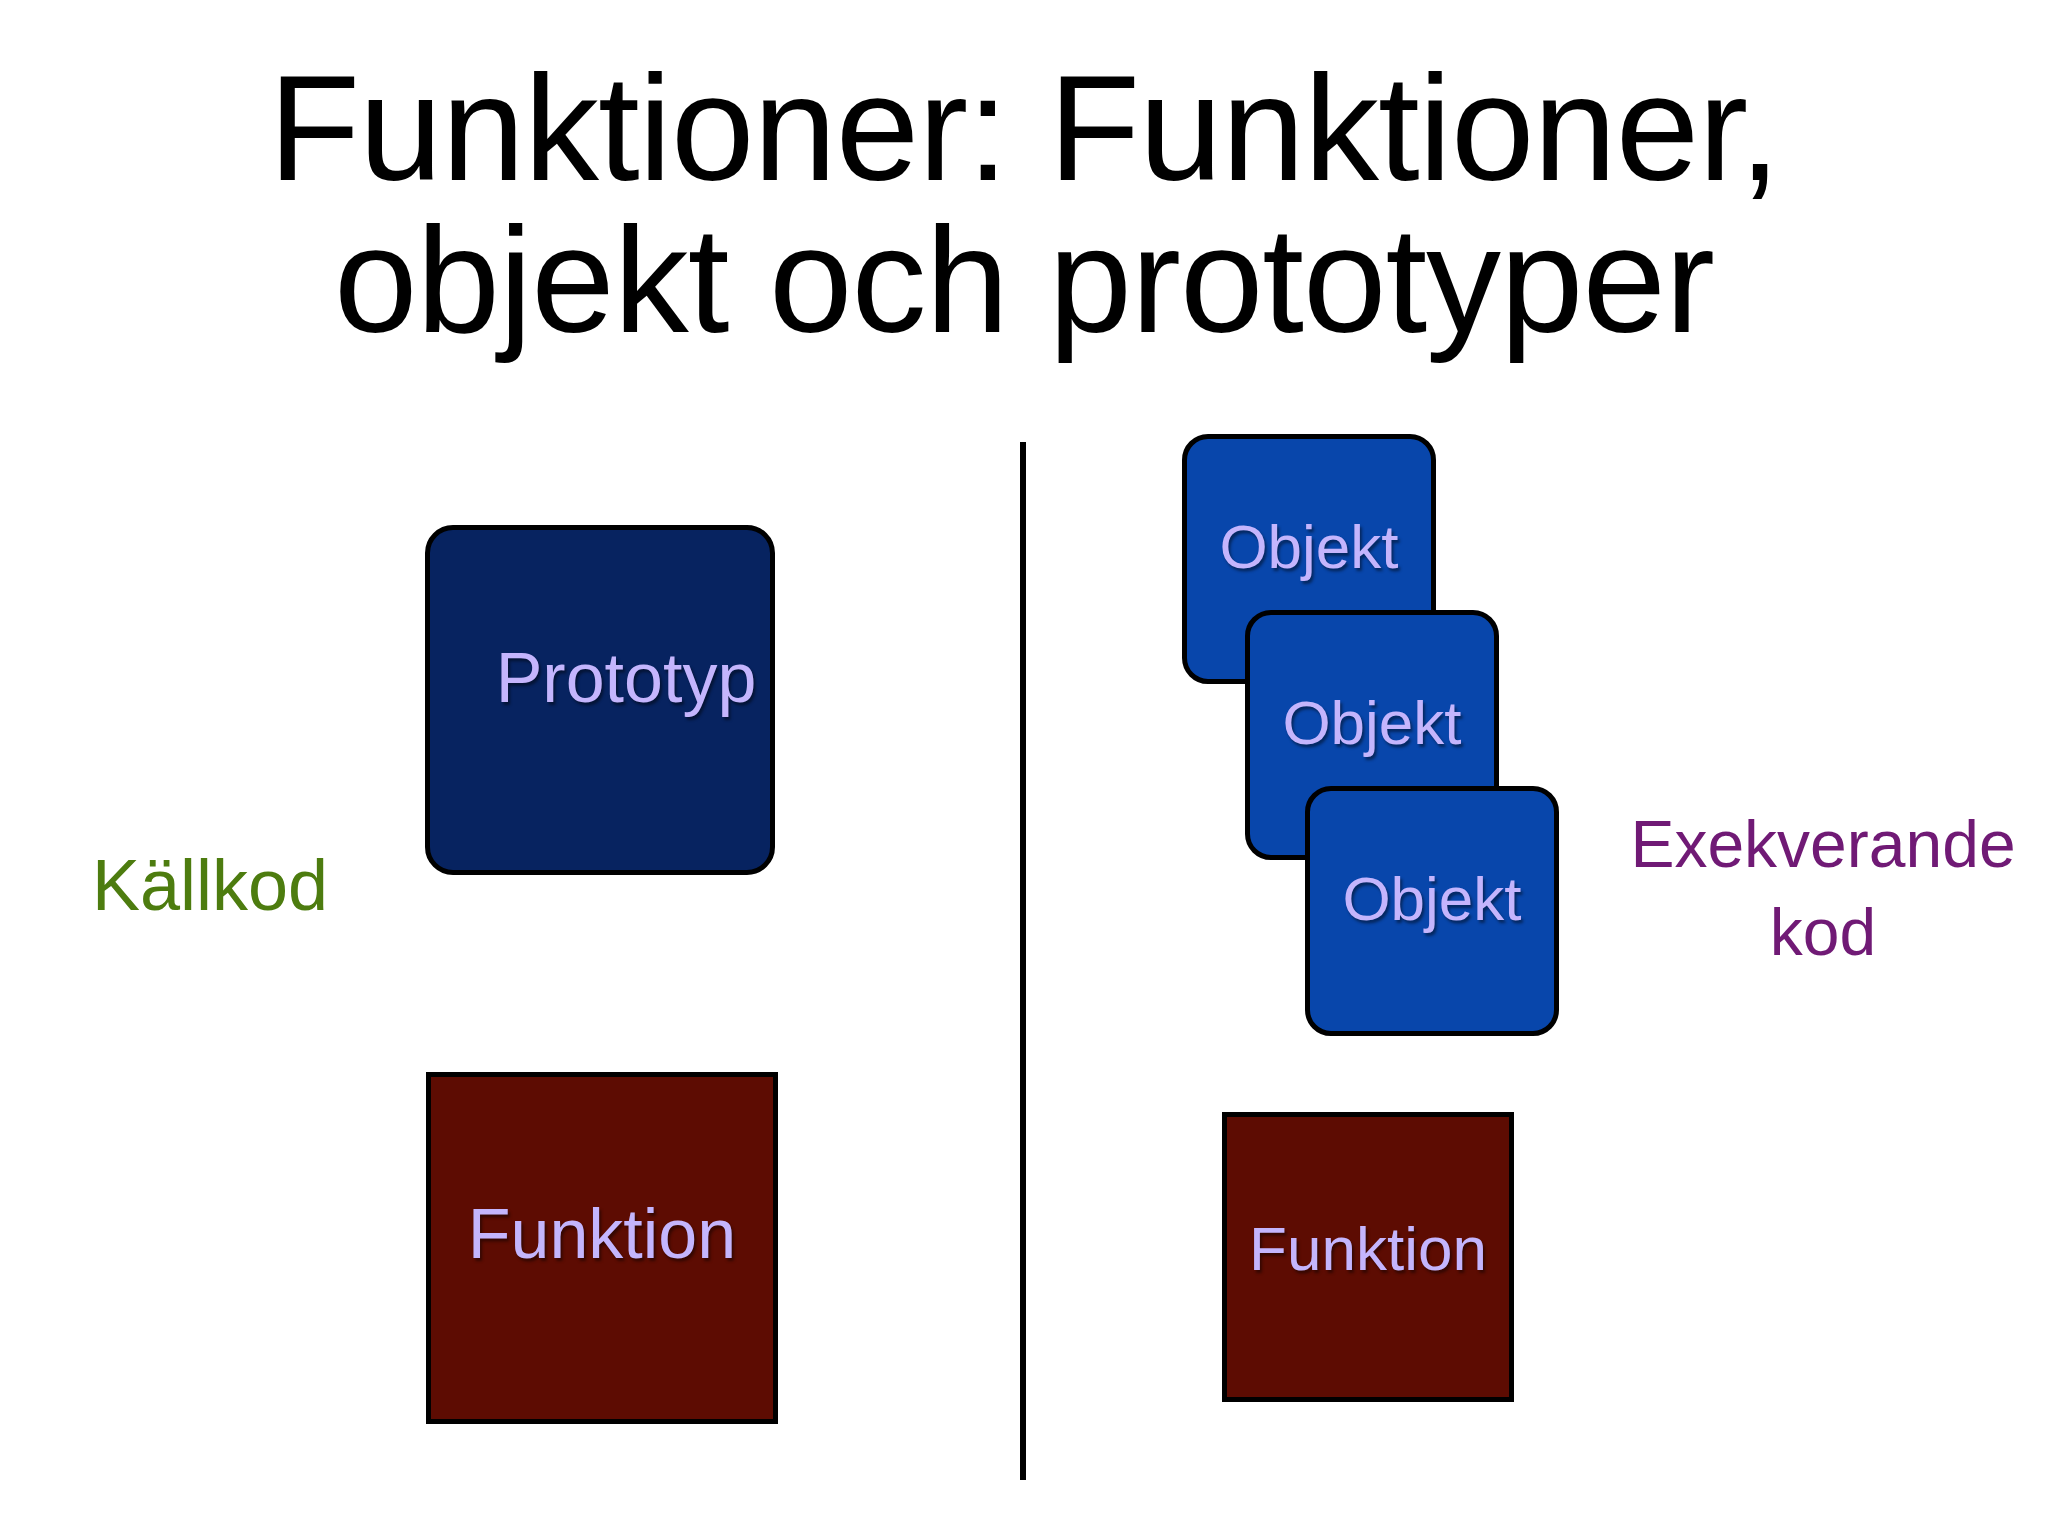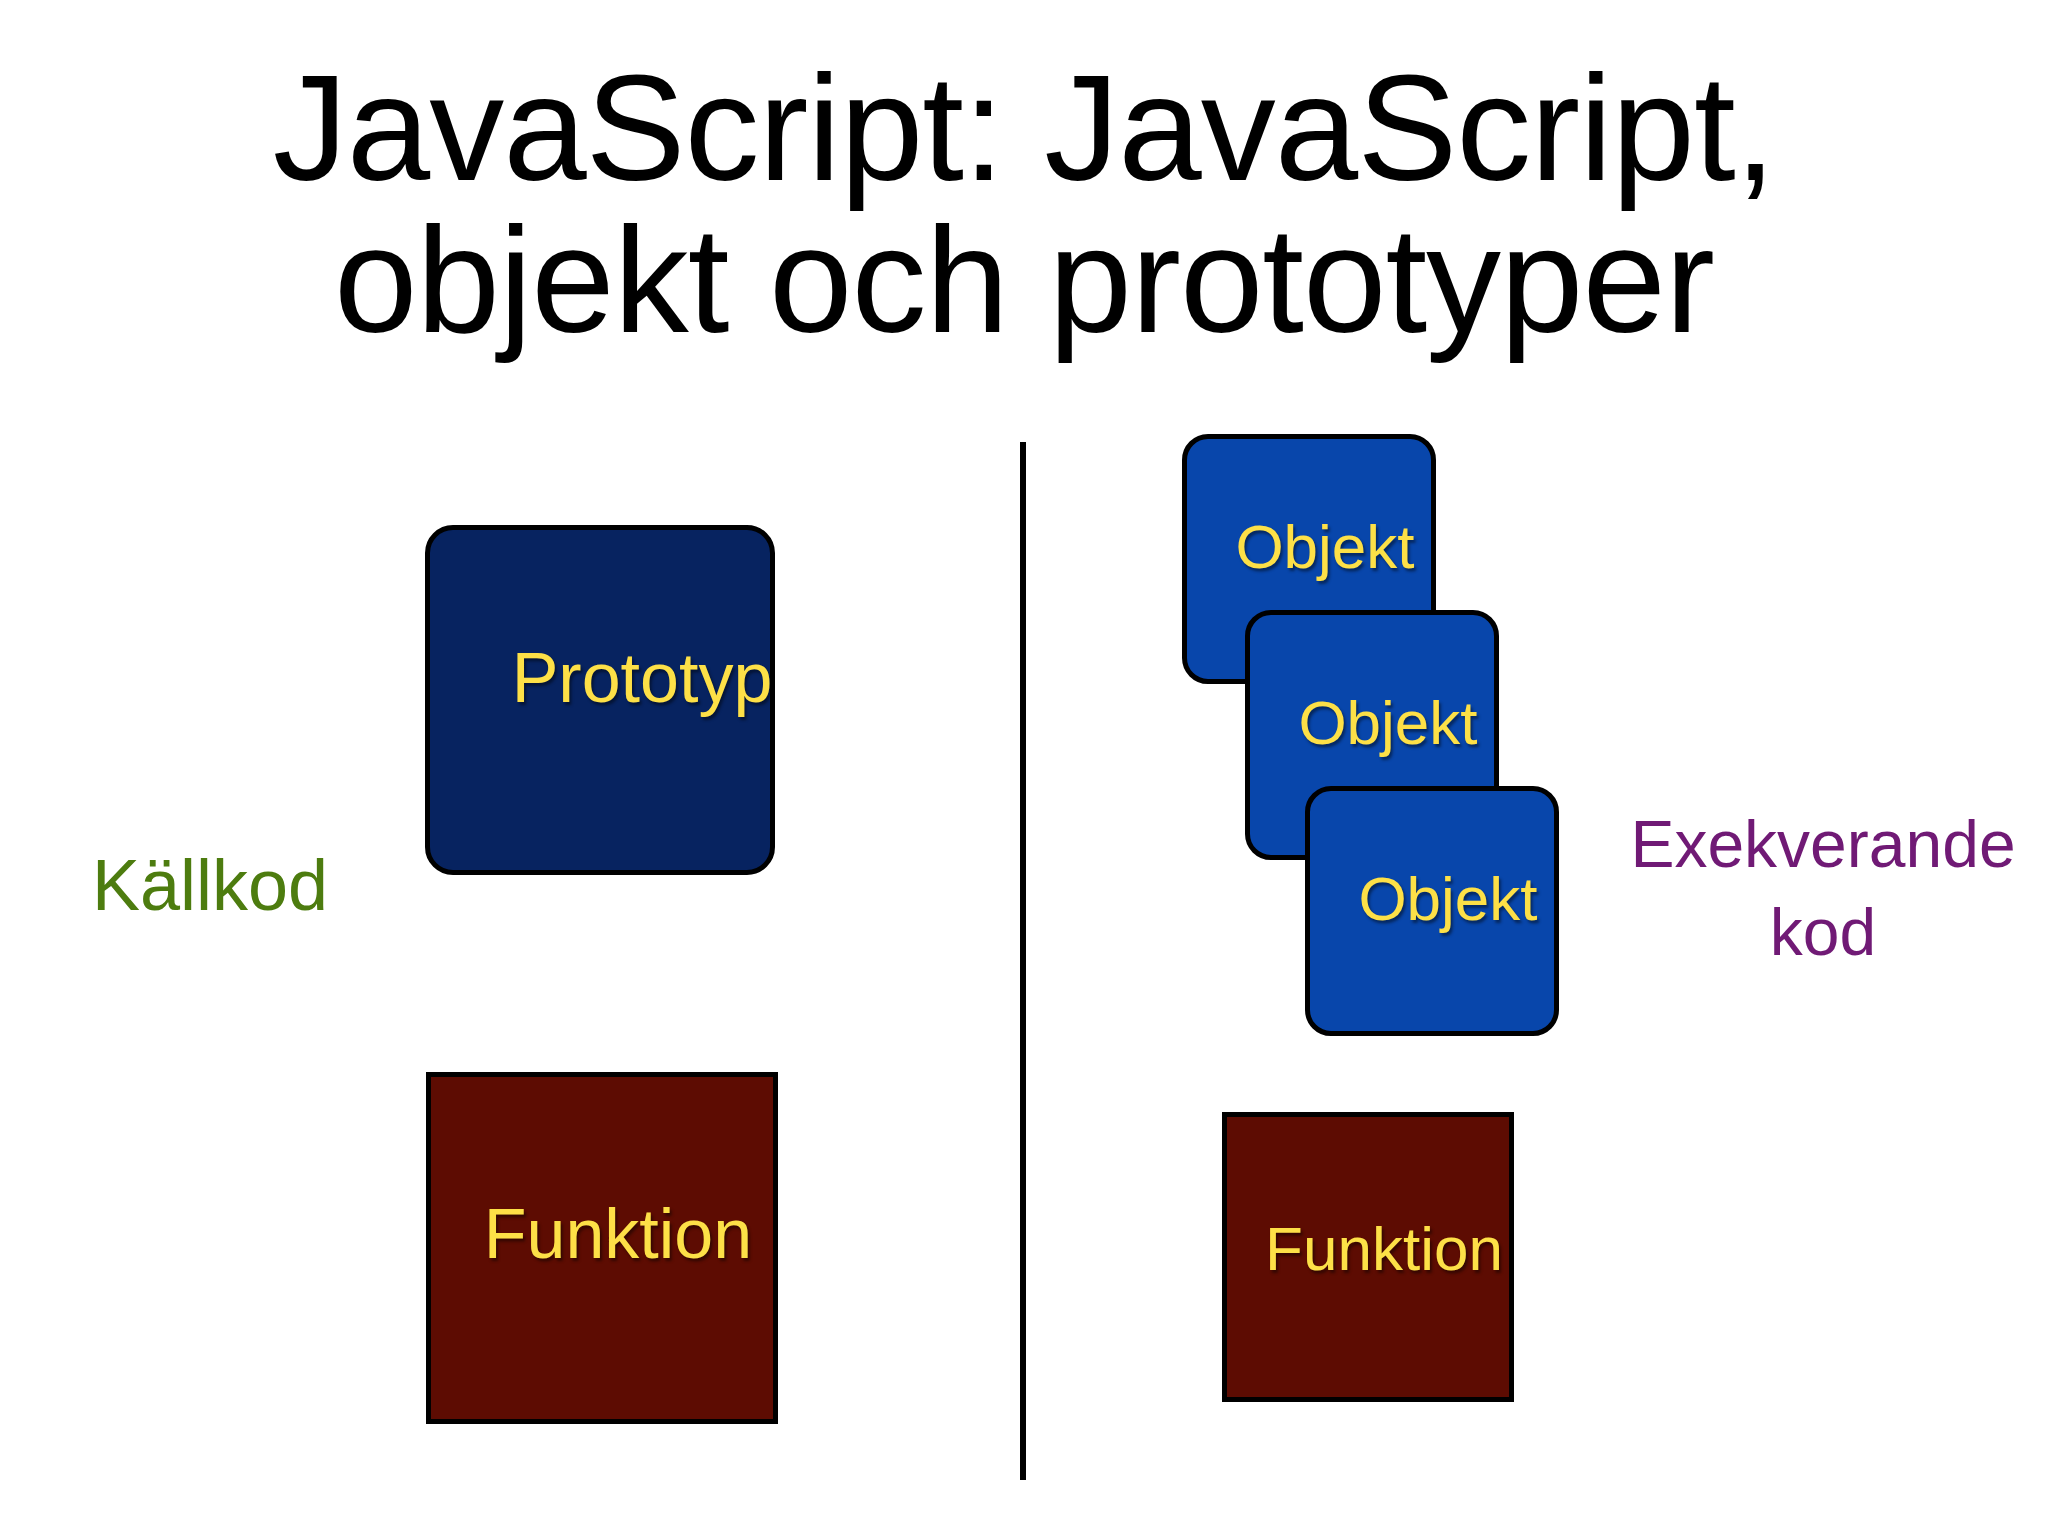--- a/index.html
+++ b/index.html
@@ -41,25 +41,24 @@
     left: 1020px;
     top: 442px;
     width: 6px;
     height: 1038px;
     background: #000000;
   }
 
   
   .box-label {
     position: absolute;
-    color: #fde047;
+    color: #c4b5fd;
     font-weight: 400;
     white-space: nowrap;
     text-shadow: 2px 3px 3px rgba(0,0,0,0.45);
-    padding-left: 16px;
   }
 
   
   .prototyp-box {
     position: absolute;
     left: 425px;
     top: 525px;
     width: 350px;
     height: 350px;
     background: #072360;
@@ -165,21 +164,21 @@
     color: #701a75;
   }
   .exek-line { display: block; white-space: nowrap; }
 </style>
 </head>
 <body>
 
 <div id="slide">
 
   <div class="title-block">
-    <span class="title-line">JavaScript: JavaScript,</span>
+    <span class="title-line">Funktioner: Funktioner,</span>
     <span class="title-line">objekt och prototyper</span>
   </div>
 
   <div class="divider"></div>
 
   <div class="kallkod-label">Källkod</div>
 
   <div class="prototyp-box">
     <span class="box-label">Prototyp</span>
   </div>

